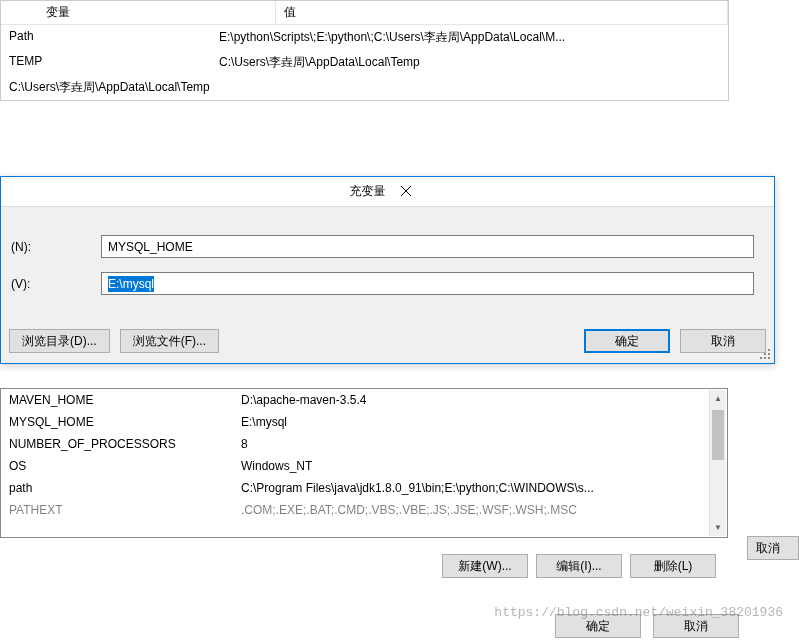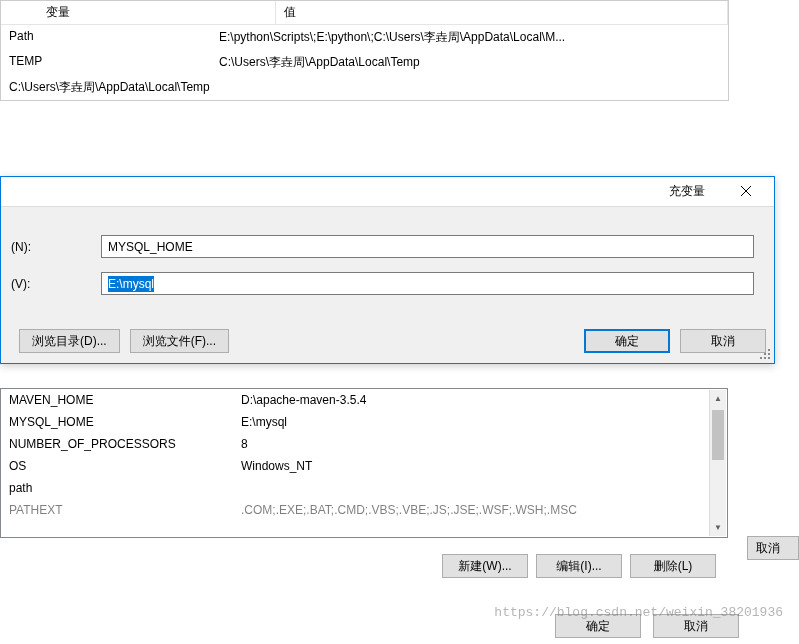--- a/index.html
+++ b/index.html
@@ -46,27 +46,26 @@
       position: absolute;
       top: 176px;
       left: 0;
       width: 775px;
       background: #f0f0f0;
       border: 1px solid #0078d7;
       box-shadow: 0 2px 8px rgba(0,0,0,0.2);
     }
     .dialog-titlebar {
       display: flex;
-      justify-content: flex-end;
+      justify-content: center;
       align-items: center;
       background: #fff;
       height: 30px;
       padding: 0 8px 0 8px;
       border-bottom: 1px solid #ddd;
-      gap: 21px;
     }
     .dialog-titlebar .title { font-size: 12px; }
     .close-btn {
       width: 40px; height: 28px;
       display: flex; align-items: center; justify-content: center;
       cursor: pointer;
     }
     .close-btn svg { width: 10px; height: 10px; }
     .dialog-body {
       padding: 28px 20px 14px 8px;
@@ -93,21 +92,20 @@
     .selection-highlight {
       background: #0078d7;
       color: #fff;
       padding: 1px 0;
     }
     .dialog-buttons {
       display: flex;
       gap: 10px;
       padding: 6px 8px 10px 8px;
       align-items: center;
-      margin-left: 10px;
     }
     .dialog-buttons .spacer { flex: 1; }
     .win-btn {
       min-width: 86px;
       height: 24px;
       background: #e1e1e1;
       border: 1px solid #adadad;
       font-family: inherit;
       font-size: 12px;
       cursor: pointer;
@@ -284,20 +282,21 @@
   <div class="env-row">
     <div class="cell-var" style="width:225px">NUMBER_OF_PROCESSORS</div>
     <div class="cell-val">8</div>
   </div>
   <div class="env-row">
     <div class="cell-var" style="width:225px">OS</div>
     <div class="cell-val">Windows_NT</div>
   </div>
   <div class="env-row">
     <div class="cell-var" style="width:225px">path</div>
+    <div class="cell-val">C:\Program Files\java\jdk1.8.0_91\bin;E:\python;C:\WINDOWS\s...</div>
   </div>
   <div class="env-row" style="opacity:0.5">
     <div class="cell-var" style="width:225px">PATHEXT</div>
     <div class="cell-val">.COM;.EXE;.BAT;.CMD;.VBS;.VBE;.JS;.JSE;.WSF;.WSH;.MSC</div>
   </div>
   <div class="scrollbar-v">
     <div class="arrow up">▲</div>
     <div class="thumb"></div>
     <div class="arrow down">▼</div>
   </div>

